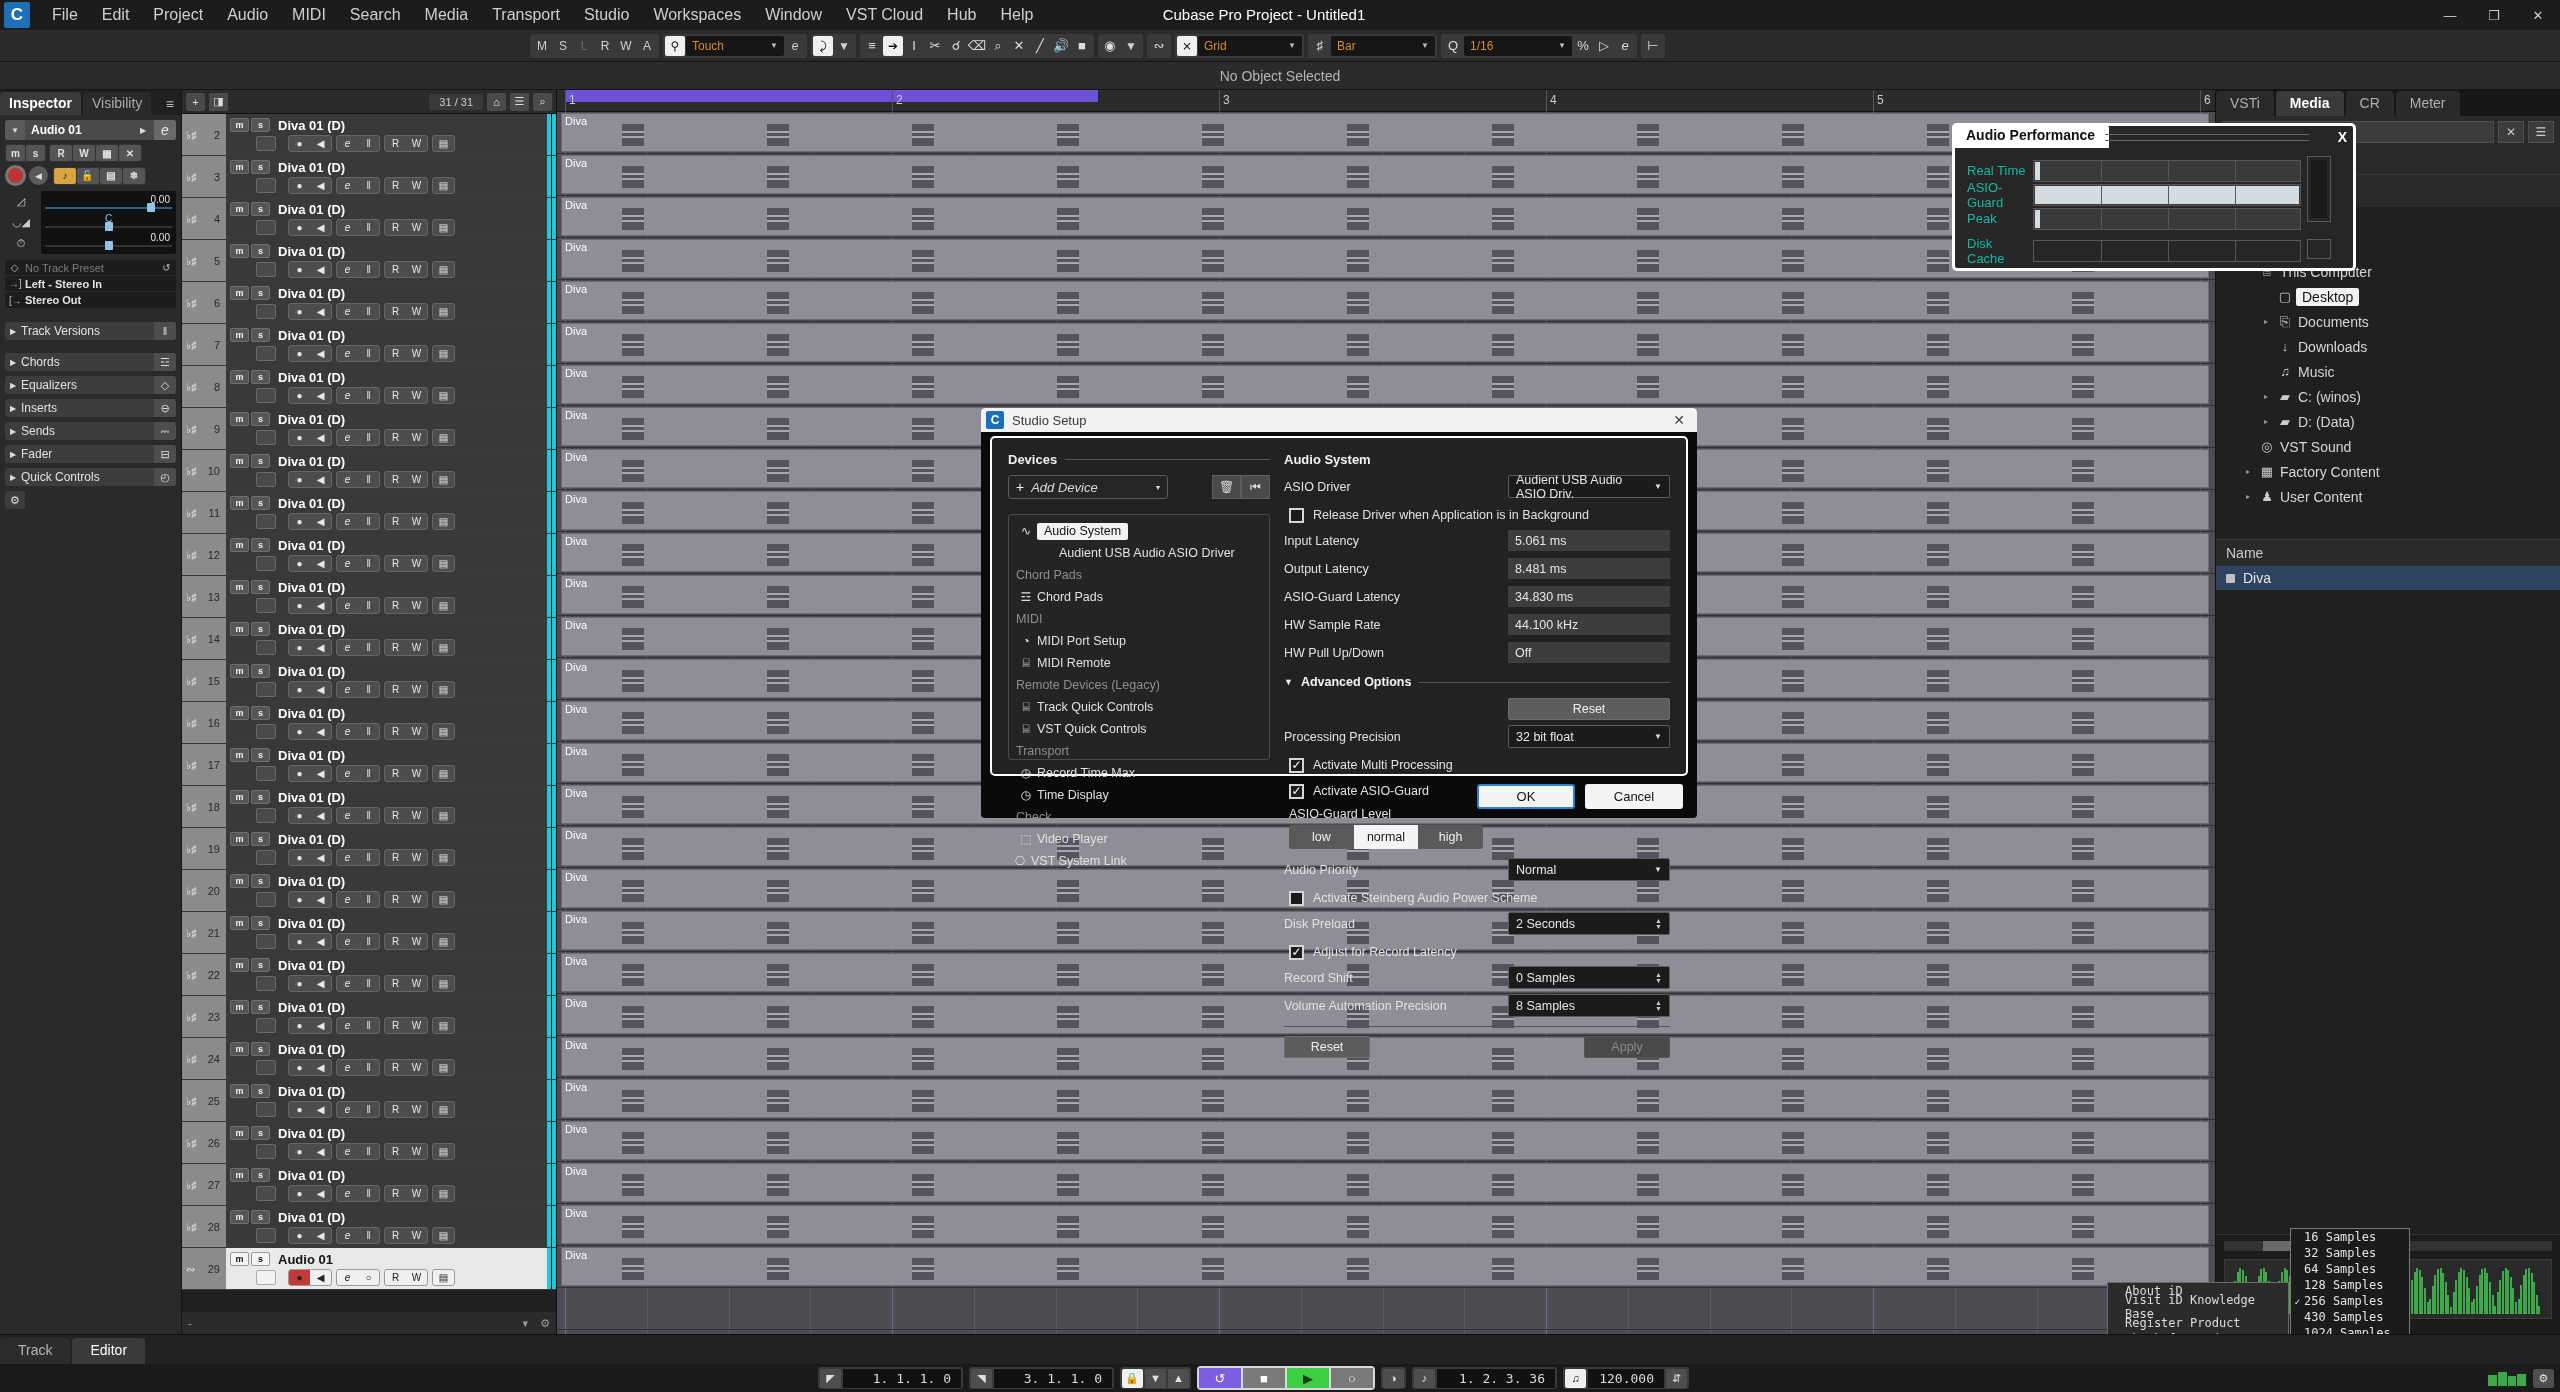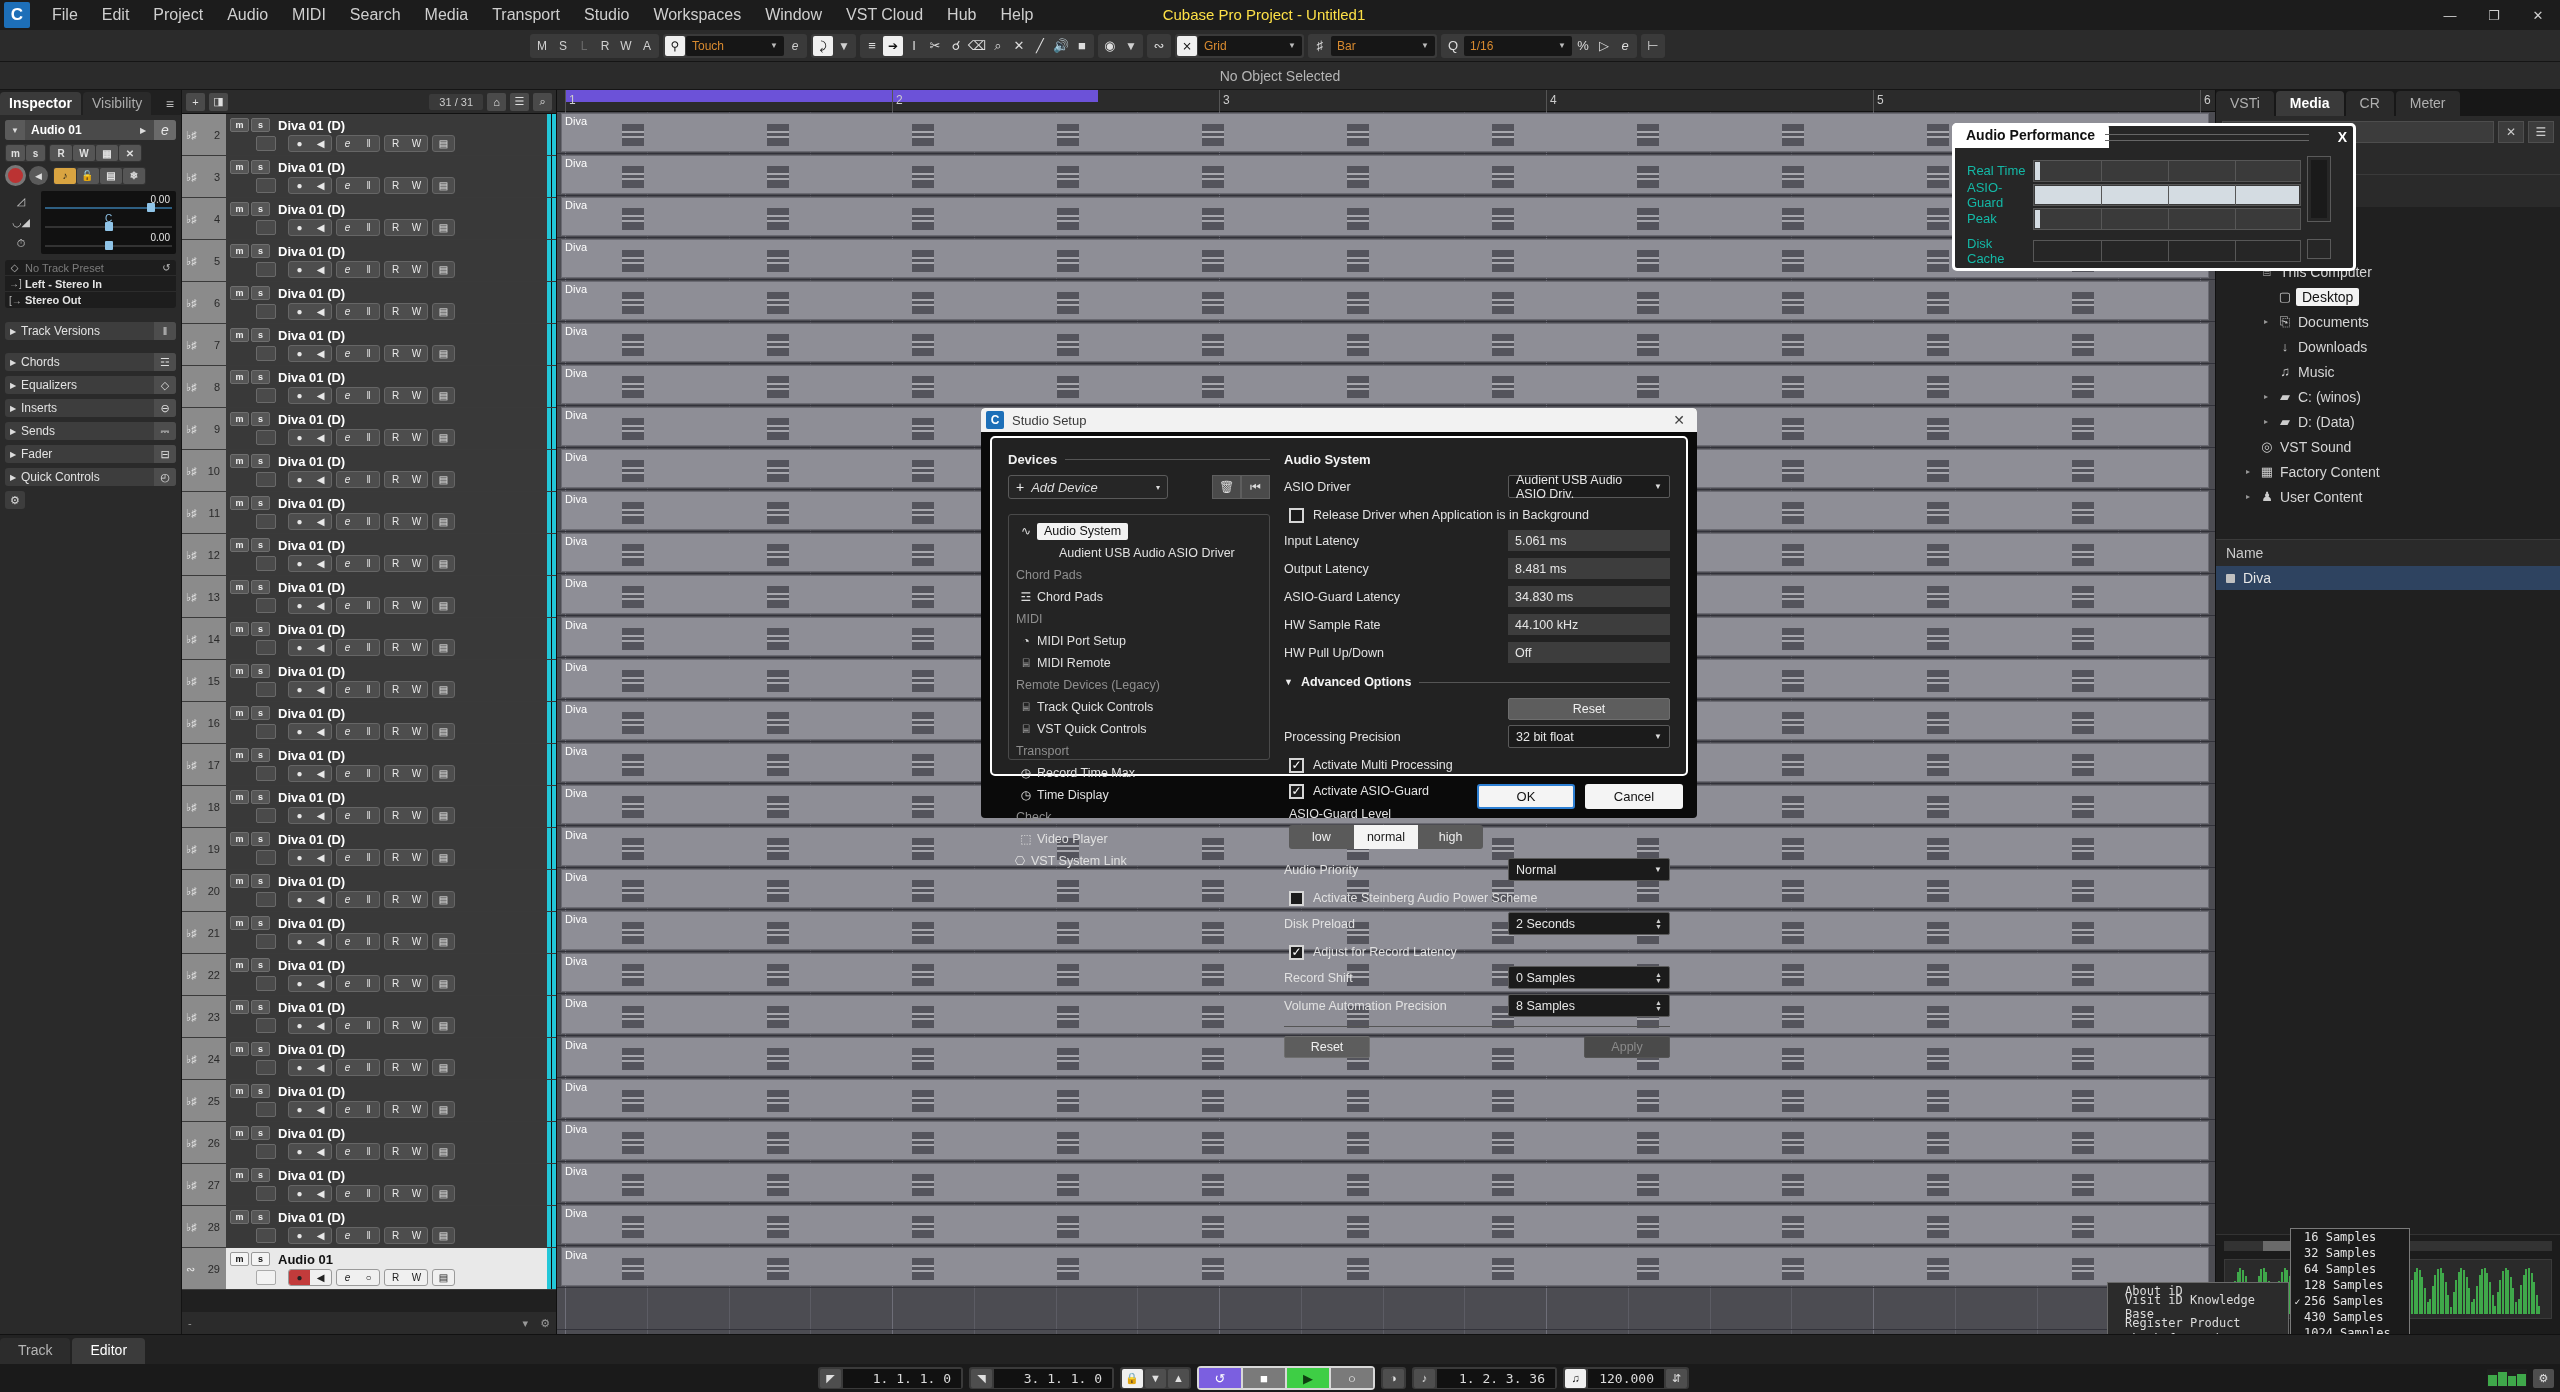--- a/index.html
+++ b/index.html
@@ -8,21 +8,21 @@
   body { position:relative; }
 
   
   #menubar { position:absolute; left:0; top:0; width:2560px; height:30px;
     background:#1c1c1c; display:flex; align-items:center; }
   #menubar .logo { width:26px; height:26px; margin:0 10px 0 4px; background:#1d6fb8;
     border-radius:2px; display:flex; align-items:center; justify-content:center;
     color:#fff; font-size:17px; font-weight:bold; }
   #menubar .mi { padding:0 12px; font-size:16px; color:#cfcfcf; line-height:30px; cursor:default; }
   #wintitle { position:absolute; left:0; top:0; width:2528px; height:30px;
-    text-align:center; line-height:30px; font-size:15px; color:#fde047; pointer-events:none;border-radius:12px; }
+    text-align:center; line-height:30px; font-size:15px; color:#ffffff; pointer-events:none;border-radius:12px; }
   #winbtns { position:absolute; right:0; top:0; height:30px; display:flex; }
   #winbtns div { width:44px; height:30px; display:flex; align-items:center;
     justify-content:center; font-size:13px; color:#cfcfcf; }
 
   
   #toolbar { position:absolute; left:0; top:30px; width:2560px; height:32px;
     background:#2b2b2b; border-bottom:1px solid #151515; display:flex; align-items:center; gap:4px; padding:0 6px; }
   .tb-grp { display:flex; align-items:center; background:#3a3a3a; border-radius:3px;
     height:24px; padding:0 2px; gap:1px; }
   .tb-btn { min-width:20px; height:20px; display:flex; align-items:center; justify-content:center;

